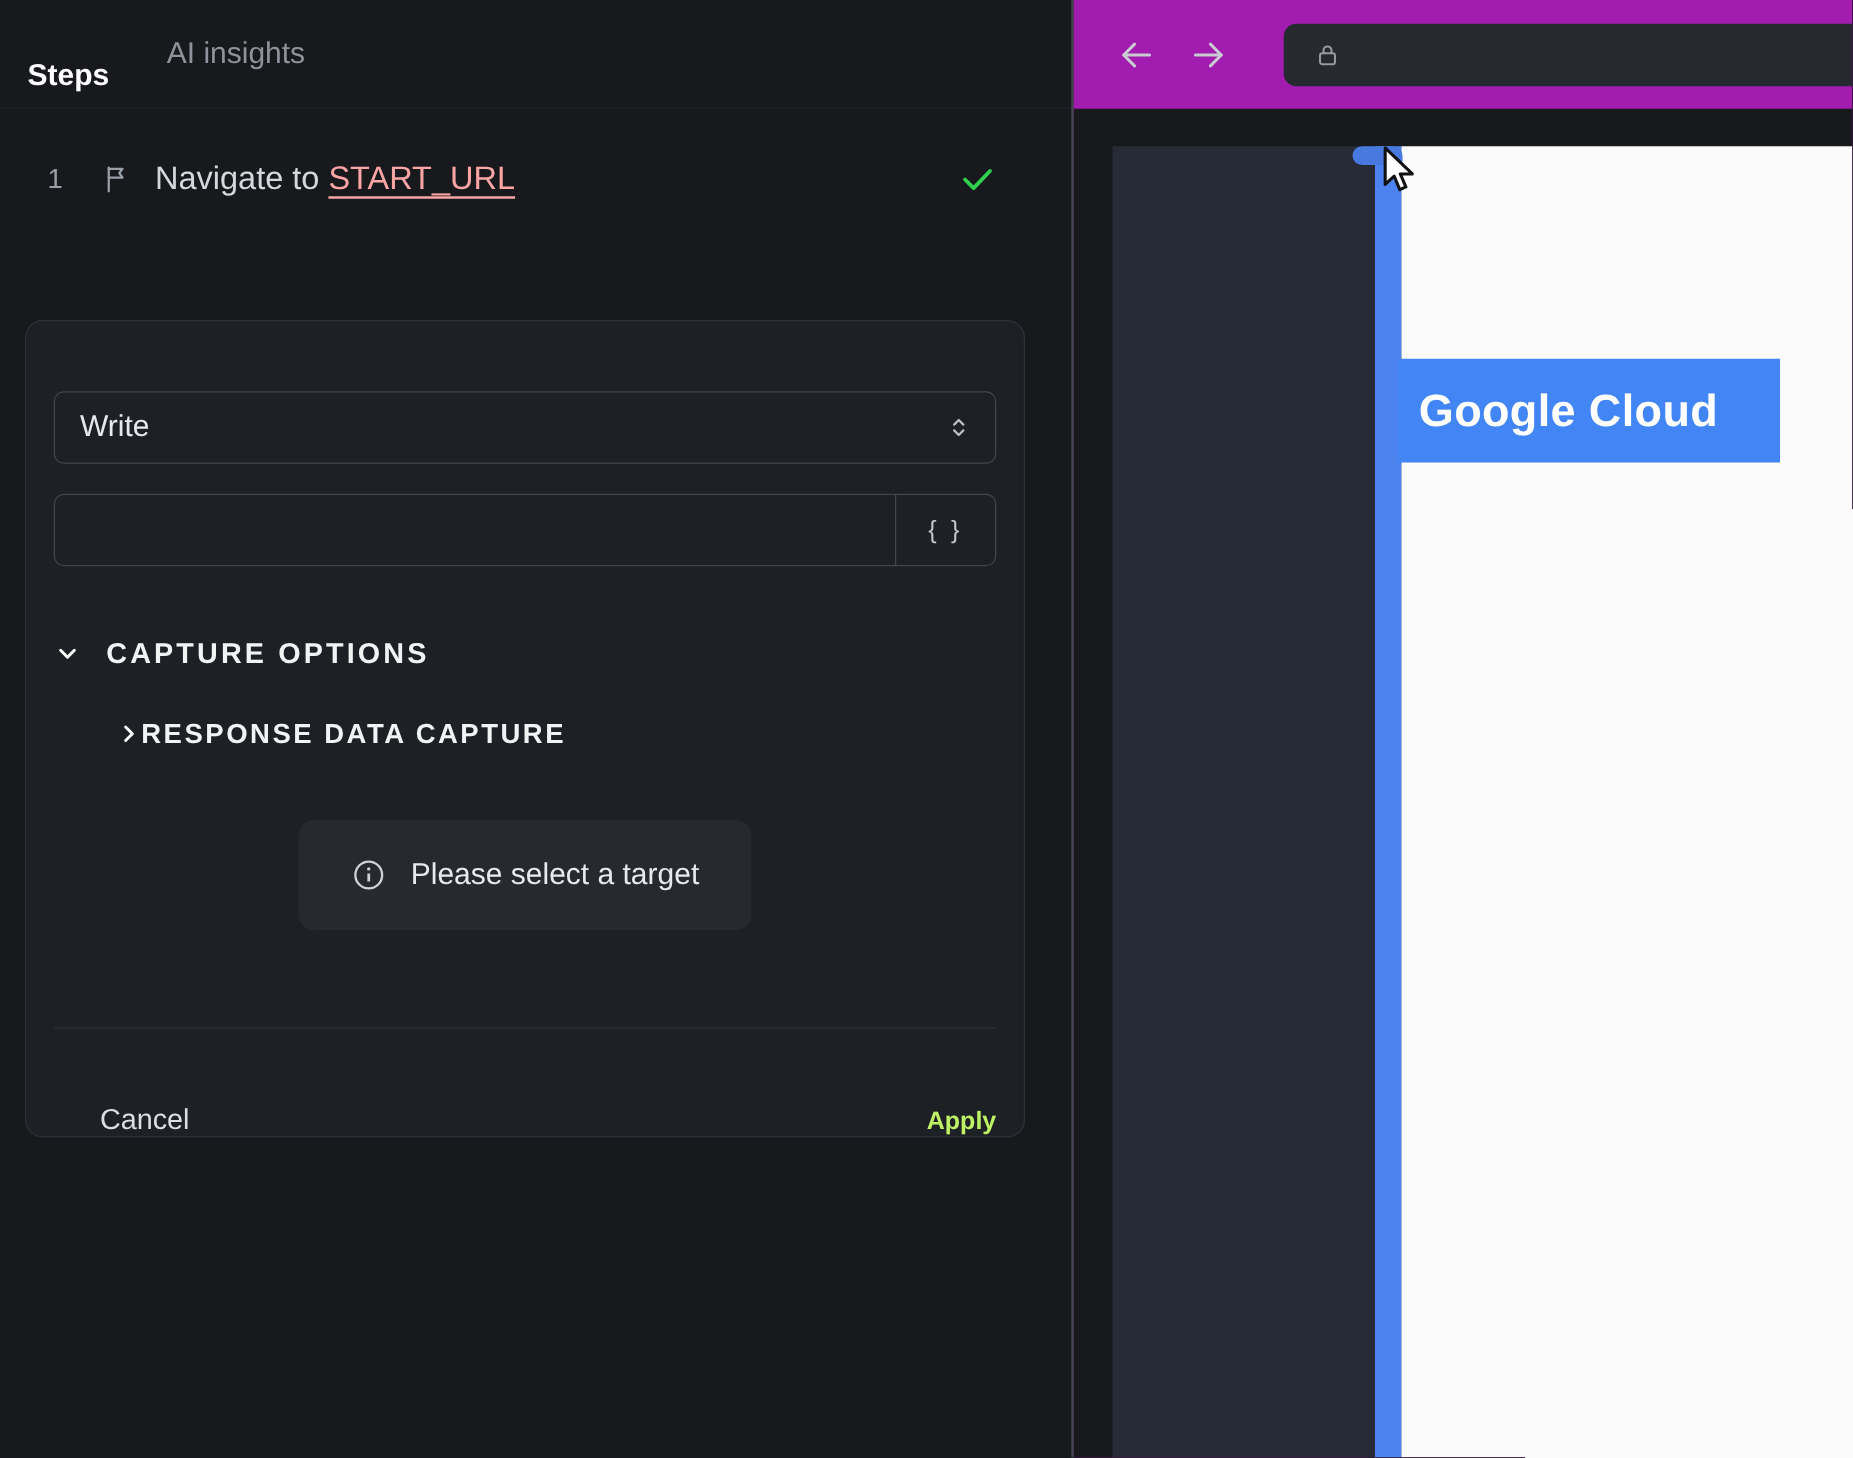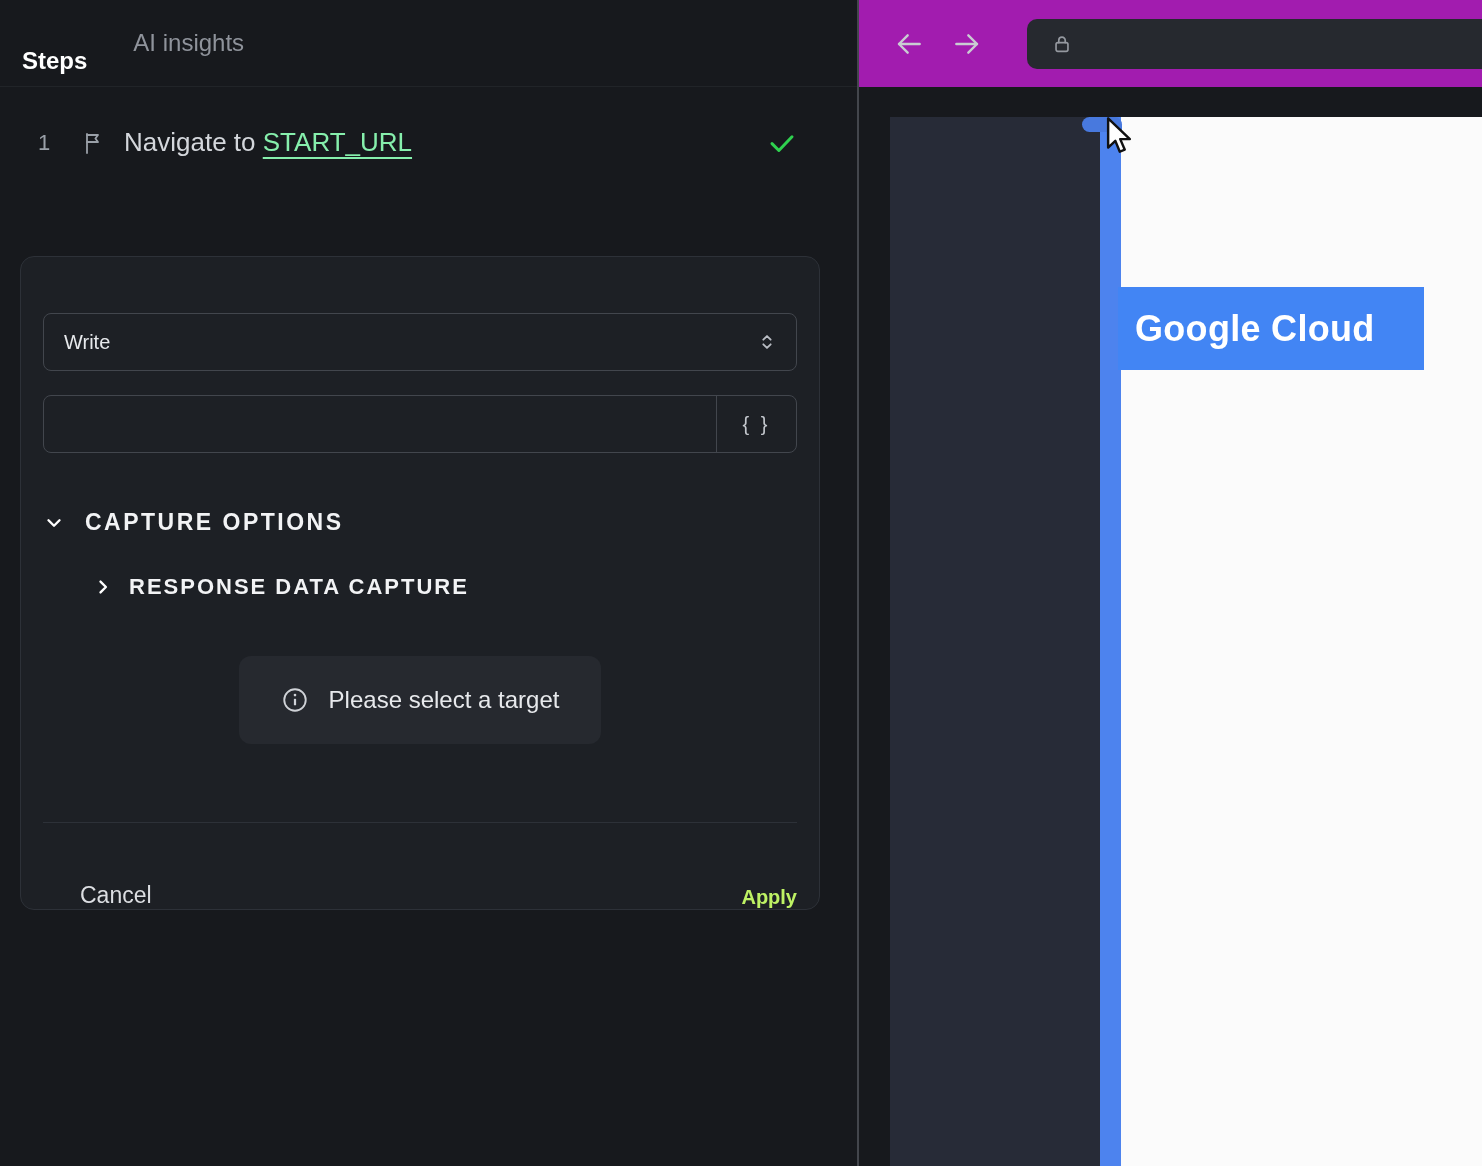--- a/index.html
+++ b/index.html
@@ -23,51 +23,51 @@
   .tab.active { color:#ffffff; font-weight:700;margin-top:36px; }
 
   .step-row {
     margin-top:40px; padding:0 60px 0 38px;
     display:flex; align-items:center; justify-content:space-between;
   }
   .step-left { display:flex; align-items:center; }
   .step-num { color:#9aa0a8; font-size:22px; width:16px; }
   .flag-wrap { margin-left:28px; display:flex; }
   .step-label { margin-left:20px; font-size:26px; color:#d4d7dc; }
-  .step-link { color:#86efac; text-decoration:underline; text-underline-offset:6px; cursor:pointer; }
+  .step-link { color:#fca5a5; text-decoration:underline; text-underline-offset:6px; cursor:pointer; }
 
   .card {
     margin:98px 37px 0 20px; background:#1d2025;
     border:1px solid #2d3138; border-radius:14px;
     padding:56px 22px 0; display:flex; flex-direction:column;
   }
   .select {
     height:58px; border:1px solid #42464d; border-radius:8px;
     display:flex; align-items:center; justify-content:space-between;
-    padding:0 18px 0 20px; font-size:20px; color:#e7e9ec; cursor:pointer;
+    padding:0 18px 0 20px; font-size:24px; color:#e7e9ec; cursor:pointer;
   }
   .field-label { margin-top:76px; font-size:24px; font-weight:700; color:#ffffff; }
   .input-group {
     margin-top:24px; display:flex; height:58px;
     border:1px solid #42464d; border-radius:8px; overflow:hidden;
   }
   .text-input {
     flex:1; background:transparent; border:none; outline:none;
     color:#e7e9ec; font-size:22px; padding:0 18px; font-family:inherit;
   }
   .var-btn {
     width:80px; border:none; border-left:1px solid #42464d; background:transparent;
     color:#c3c7cd; font-size:20px; letter-spacing:3px; cursor:pointer; font-family:inherit;
   }
   .adv-row {
     margin-top:56px; display:flex; align-items:center; gap:20px;
     font-size:23px; font-weight:700; letter-spacing:2.5px; color:#f2f3f5; cursor:pointer;
   }
   .sub-row {
-    margin-top:38px; margin-left:50px; display:flex; align-items:center; gap:16px;
+    margin-top:38px; margin-left:50px; display:flex; align-items:center; gap:0;
     font-size:22px; font-weight:700; letter-spacing:2px; color:#f2f3f5; cursor:pointer;
   }
   .notice-wrap { margin-top:56px; display:flex; justify-content:center; }
   .notice {
     display:flex; align-items:center; gap:20px; background:#26292f;
     border-radius:12px; padding:30px 42px; font-size:24px; color:#e7e9ec;
   }
   .card-divider { margin-top:78px; border-top:1px solid #2d3138; }
   .card-footer { height:86px; display:flex; align-items:flex-end; justify-content:space-between;margin-left:37px; }
   .cancel { background:none; border:none; color:#dcdee2; font-size:23px; cursor:pointer; font-family:inherit; }

